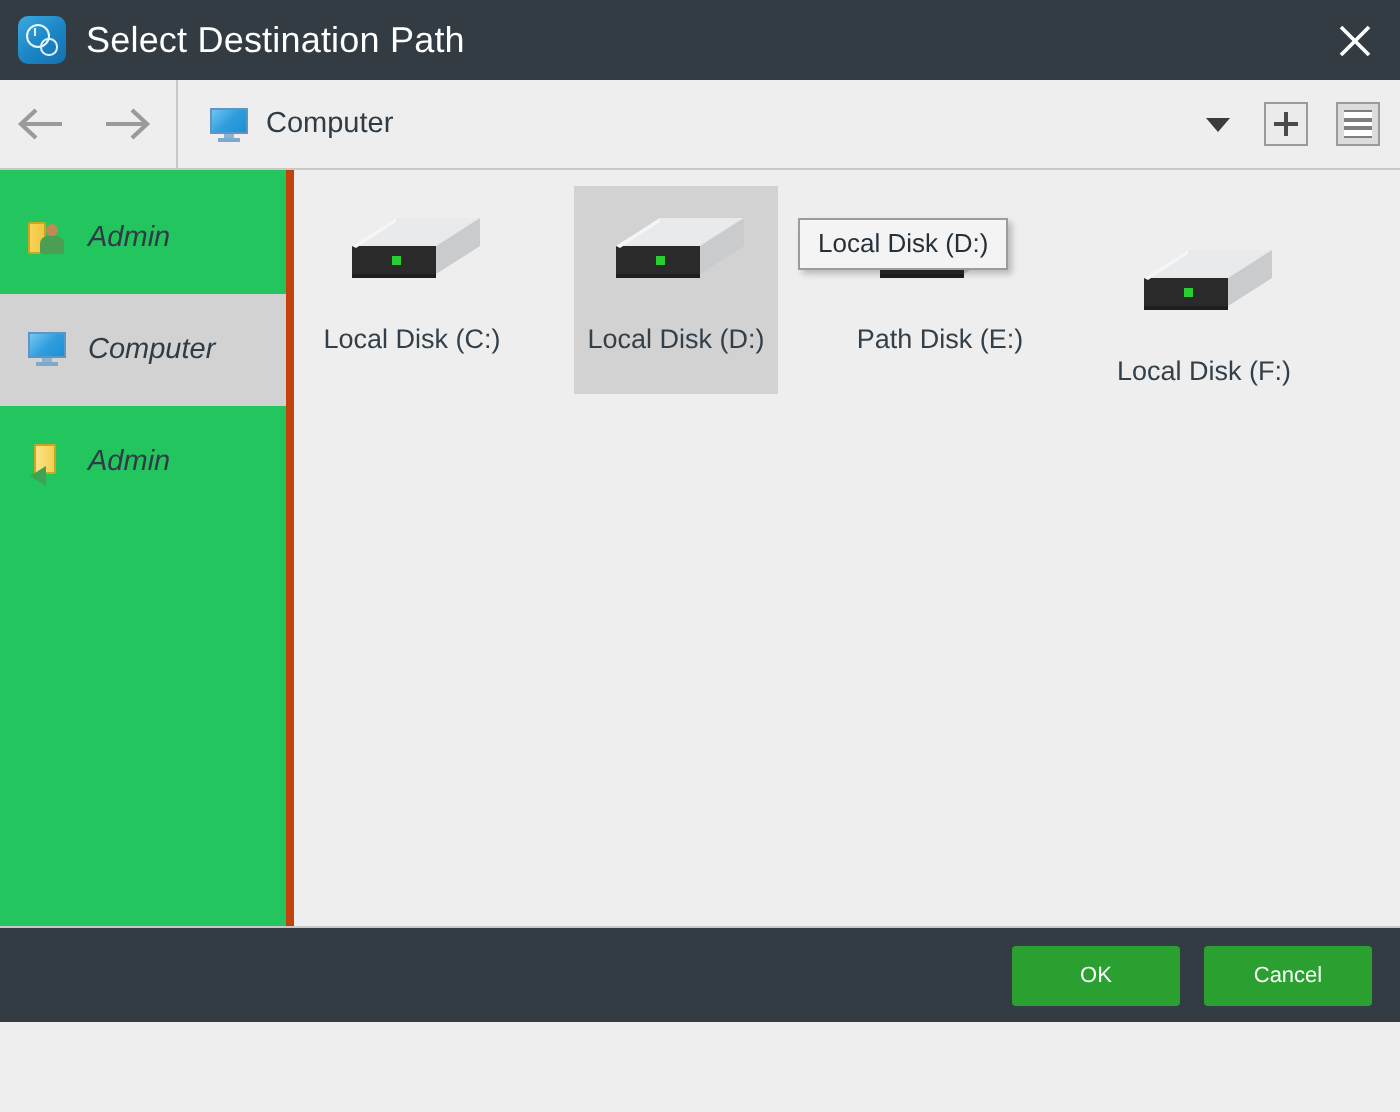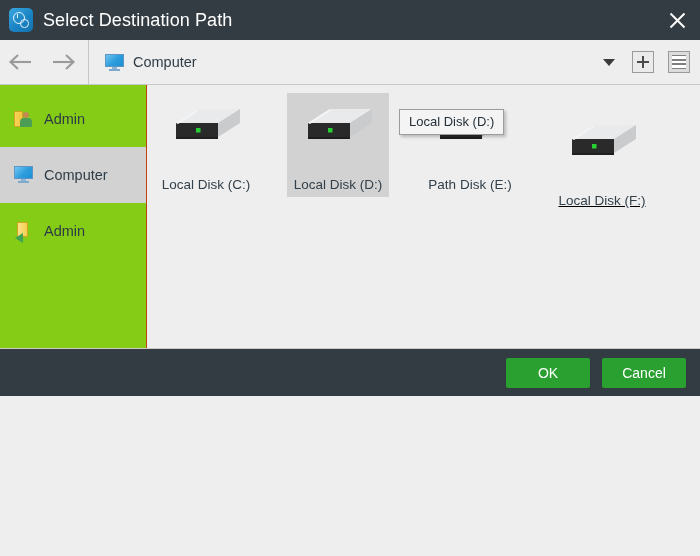--- a/index.html
+++ b/index.html
@@ -10,21 +10,21 @@
     width: 700px;
     height: 556px;
     font-family: "Liberation Sans", sans-serif;
     background: #eeeeee;
     overflow: hidden;
     -webkit-font-smoothing: antialiased;
   }
   .window {
     position: relative;
     width: 700px;
-    height: 396px;
+    height: 511px;
     background: #eeeeee;
     display: flex;
     flex-direction: column;
   }
 
   
   .titlebar {
     height: 40px;
     min-height: 40px;
     background: #333c42;
@@ -216,24 +216,25 @@
   
   .body-area {
     flex: 1 1 auto;
     display: flex;
     min-height: 0;
     border-bottom: 1px solid #c8c8c8;
   }
   .sidebar {
     width: 147px;
     min-width: 147px;
-    background: #84cc16;
-    border-right: 1px solid #c2410c;
+    background: #22c55e;
+    border-right: 4px solid #c2410c;
     padding-top: 6px;
     box-sizing: border-box;
+    font-style: italic;
   }
   .side-item {
     height: 56px;
     display: flex;
     align-items: center;
     gap: 10px;
     padding-left: 14px;
     cursor: pointer;
     box-sizing: border-box;
   }
@@ -344,21 +345,21 @@
     justify-content: flex-start;
     padding-top: 8px;
     box-sizing: border-box;
     cursor: pointer;
     margin-right: 30px;
   }
   .tile.selected { background: #d2d2d2; }
   .tile-label {
     font-size: 13.5px;
     color: #33404a;
-    margin-top: 26px;
+    margin-top: 11px;
     white-space: nowrap;
   }
   .drive {
     width: 76px;
     height: 50px;
     position: relative;
   }
   .drive svg { display: block; }
 
   
@@ -385,21 +386,21 @@
     align-items: center;
     justify-content: flex-end;
     padding-right: 14px;
     gap: 12px;
   }
   .btn {
     width: 84px;
     height: 30px;
     background: #2aa030;
     color: #ffffff;
-    font-size: 14px;
+    font-size: 11px;
     border: none;
     border-radius: 2px;
     cursor: pointer;
     font-family: "Liberation Sans", sans-serif;
   }
 </style>
 </head>
 <body>
 
 <div class="window">
@@ -529,21 +530,21 @@
               <polygon points="8,22 50,22 50,36 8,36" fill="#2a2a2a"></polygon>
               <polygon points="50,22 72,8 72,22 50,36" fill="#c9cbcd"></polygon>
               <polygon points="8,22 30,8 30,10 10,23" fill="#f4f5f6"></polygon>
               <rect x="28" y="27" width="4.5" height="4.5" fill="#27cf34"></rect>
               <polygon points="8,36 50,36 50,38 8,38" fill="#1e1e1e"></polygon>
             </svg>
           </div>
           <div class="tile-label">Path Disk (E:)</div>
         </div>
 
-        <div class="tile" style="margin-top:16px;text-decoration:underline;">
+        <div class="tile" style="margin-top:16px;">
           <div class="drive">
             <svg width="76" height="50" viewBox="0 0 76 50">
               <polygon points="8,22 30,8 72,8 50,22" fill="#e9eaec"></polygon>
               <polygon points="8,22 50,22 50,36 8,36" fill="#2a2a2a"></polygon>
               <polygon points="50,22 72,8 72,22 50,36" fill="#c9cbcd"></polygon>
               <polygon points="8,22 30,8 30,10 10,23" fill="#f4f5f6"></polygon>
               <rect x="28" y="27" width="4.5" height="4.5" fill="#27cf34"></rect>
               <polygon points="8,36 50,36 50,38 8,38" fill="#1e1e1e"></polygon>
             </svg>
           </div>

